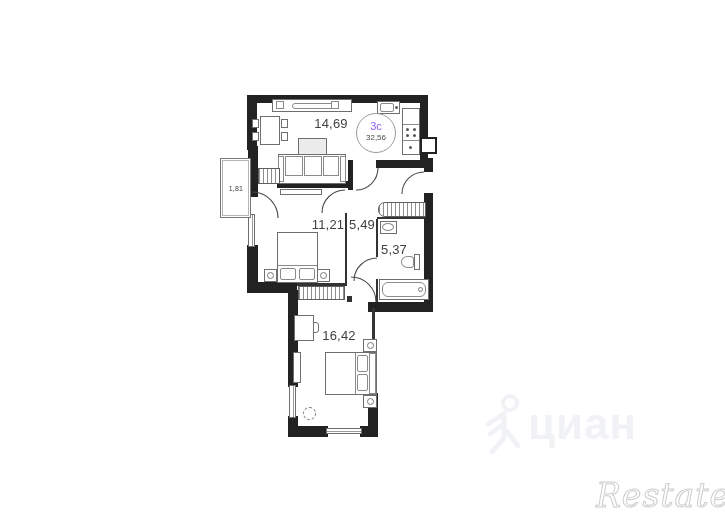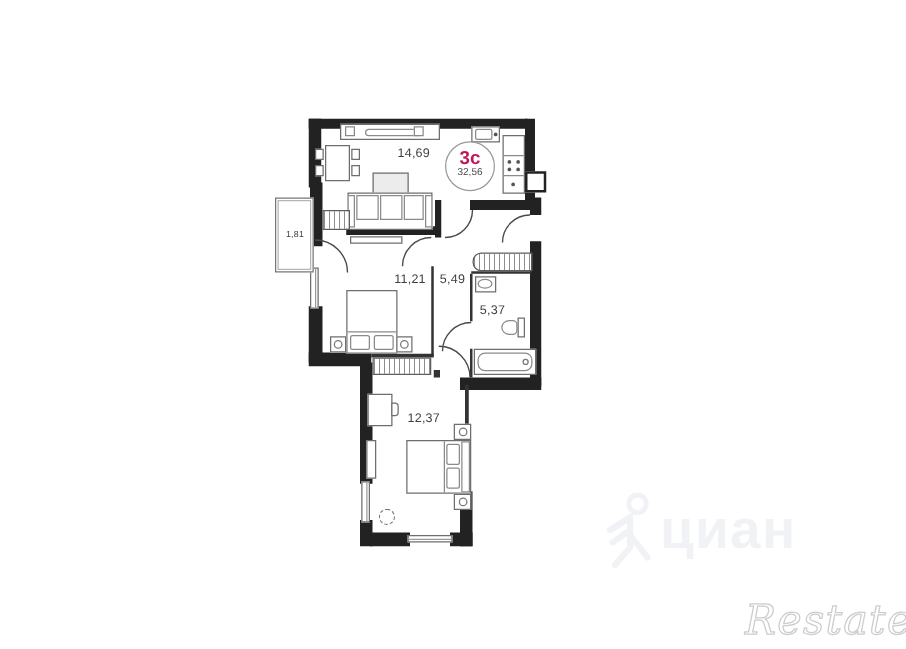--- a/index.html
+++ b/index.html
@@ -12,25 +12,25 @@
   .furn{position:absolute;border:1px solid #6e6e6e;background:#ffffff;box-sizing:border-box;}
   .inner{position:absolute;border:1px solid #8a8a8a;background:#ffffff;box-sizing:border-box;}
   .win{position:absolute;background:#ffffff;border:1px solid #6e6e6e;box-sizing:border-box;}
   .win:after{content:"";position:absolute;left:50%;top:0;bottom:0;width:0;border-left:1px solid #9a9a9a;}
   .winh{position:absolute;background:#ffffff;border:1px solid #6e6e6e;box-sizing:border-box;}
   .winh:after{content:"";position:absolute;top:50%;left:0;right:0;height:0;border-top:1px solid #9a9a9a;}
   .hatch{position:absolute;border:1px solid #5e5e5e;box-sizing:border-box;
     background:repeating-linear-gradient(90deg,#8d8d8d 0 1px,#ffffff 1px 4px);}
   .dot{position:absolute;border-radius:50%;background:#555;}
   .circ{position:absolute;border:1px solid #777;border-radius:50%;background:#fff;box-sizing:border-box;}
-  .lbl{position:absolute;font-size:10px;color:#3f3f3f;transform:translate(-50%,-50%);
+  .lbl{position:absolute;font-size:13px;color:#3f3f3f;transform:translate(-50%,-50%);
     white-space:nowrap;letter-spacing:.2px;}
   #badge{position:absolute;left:356px;top:113px;width:40px;height:40px;border:1px solid #9a9a9a;
     border-radius:50%;background:#fff;box-sizing:border-box;text-align:center;}
-  #badge .t{display:block;font-size:15px;font-weight:bold;color:#be185d;margin-top:6px;line-height:13px;}
+  #badge .t{display:block;font-size:11px;font-weight:normal;color:#8b5cf6;margin-top:6px;line-height:13px;}
   #badge .a{display:block;font-size:8px;color:#4a4a4a;line-height:9px;}
   #arcs{position:absolute;left:0;top:0;pointer-events:none;}
   #wm-cian{position:absolute;left:480px;top:394px;display:flex;align-items:flex-start;opacity:.55;}
   #wm-cian .txt{font-size:44px;font-weight:bold;color:#e7e9ef;letter-spacing:1px;line-height:60px;}
   #wm-restate{position:absolute;left:596px;top:476px;font-family:"DejaVu Serif",serif;
     font-style:italic;font-size:33px;color:rgba(255,255,255,0);-webkit-text-stroke:1px #cdcdd0;
     letter-spacing:1px;}
 </style>
 </head>
 <body>
@@ -145,21 +145,21 @@
       <path d="M 377,258 A 23,23 0 0 0 354,281" fill="none" stroke="#4a4a4a" stroke-width="1.1"></path>
       <path d="M 351,277 A 25,25 0 0 1 376,302" fill="none" stroke="#4a4a4a" stroke-width="1.1"></path>
       <path d="M 345,190 A 23,23 0 0 0 322,213" fill="none" stroke="#4a4a4a" stroke-width="1.1"></path>
     </svg>
 
     <span class="lbl" style="left:331px;top:123px">14,69</span>
     <span class="lbl" style="left:236px;top:188px;font-size:7px">1,81</span>
     <span class="lbl" style="left:328px;top:224px">11,21</span>
     <span class="lbl" style="left:362px;top:224px">5,49</span>
     <span class="lbl" style="left:394px;top:249px">5,37</span>
-    <span class="lbl" style="left:339px;top:335px">12,37</span>
+    <span class="lbl" style="left:339px;top:335px">16,42</span>
 
     <div id="badge">
       <b class="t">3с</b>
       <span class="a">32,56</span>
     </div>
   </div>
 
   <div id="wm-cian">
     <svg width="48" height="62">
       <circle cx="30" cy="9" r="7" fill="none" stroke="#e7e9ef" stroke-width="4"></circle>

